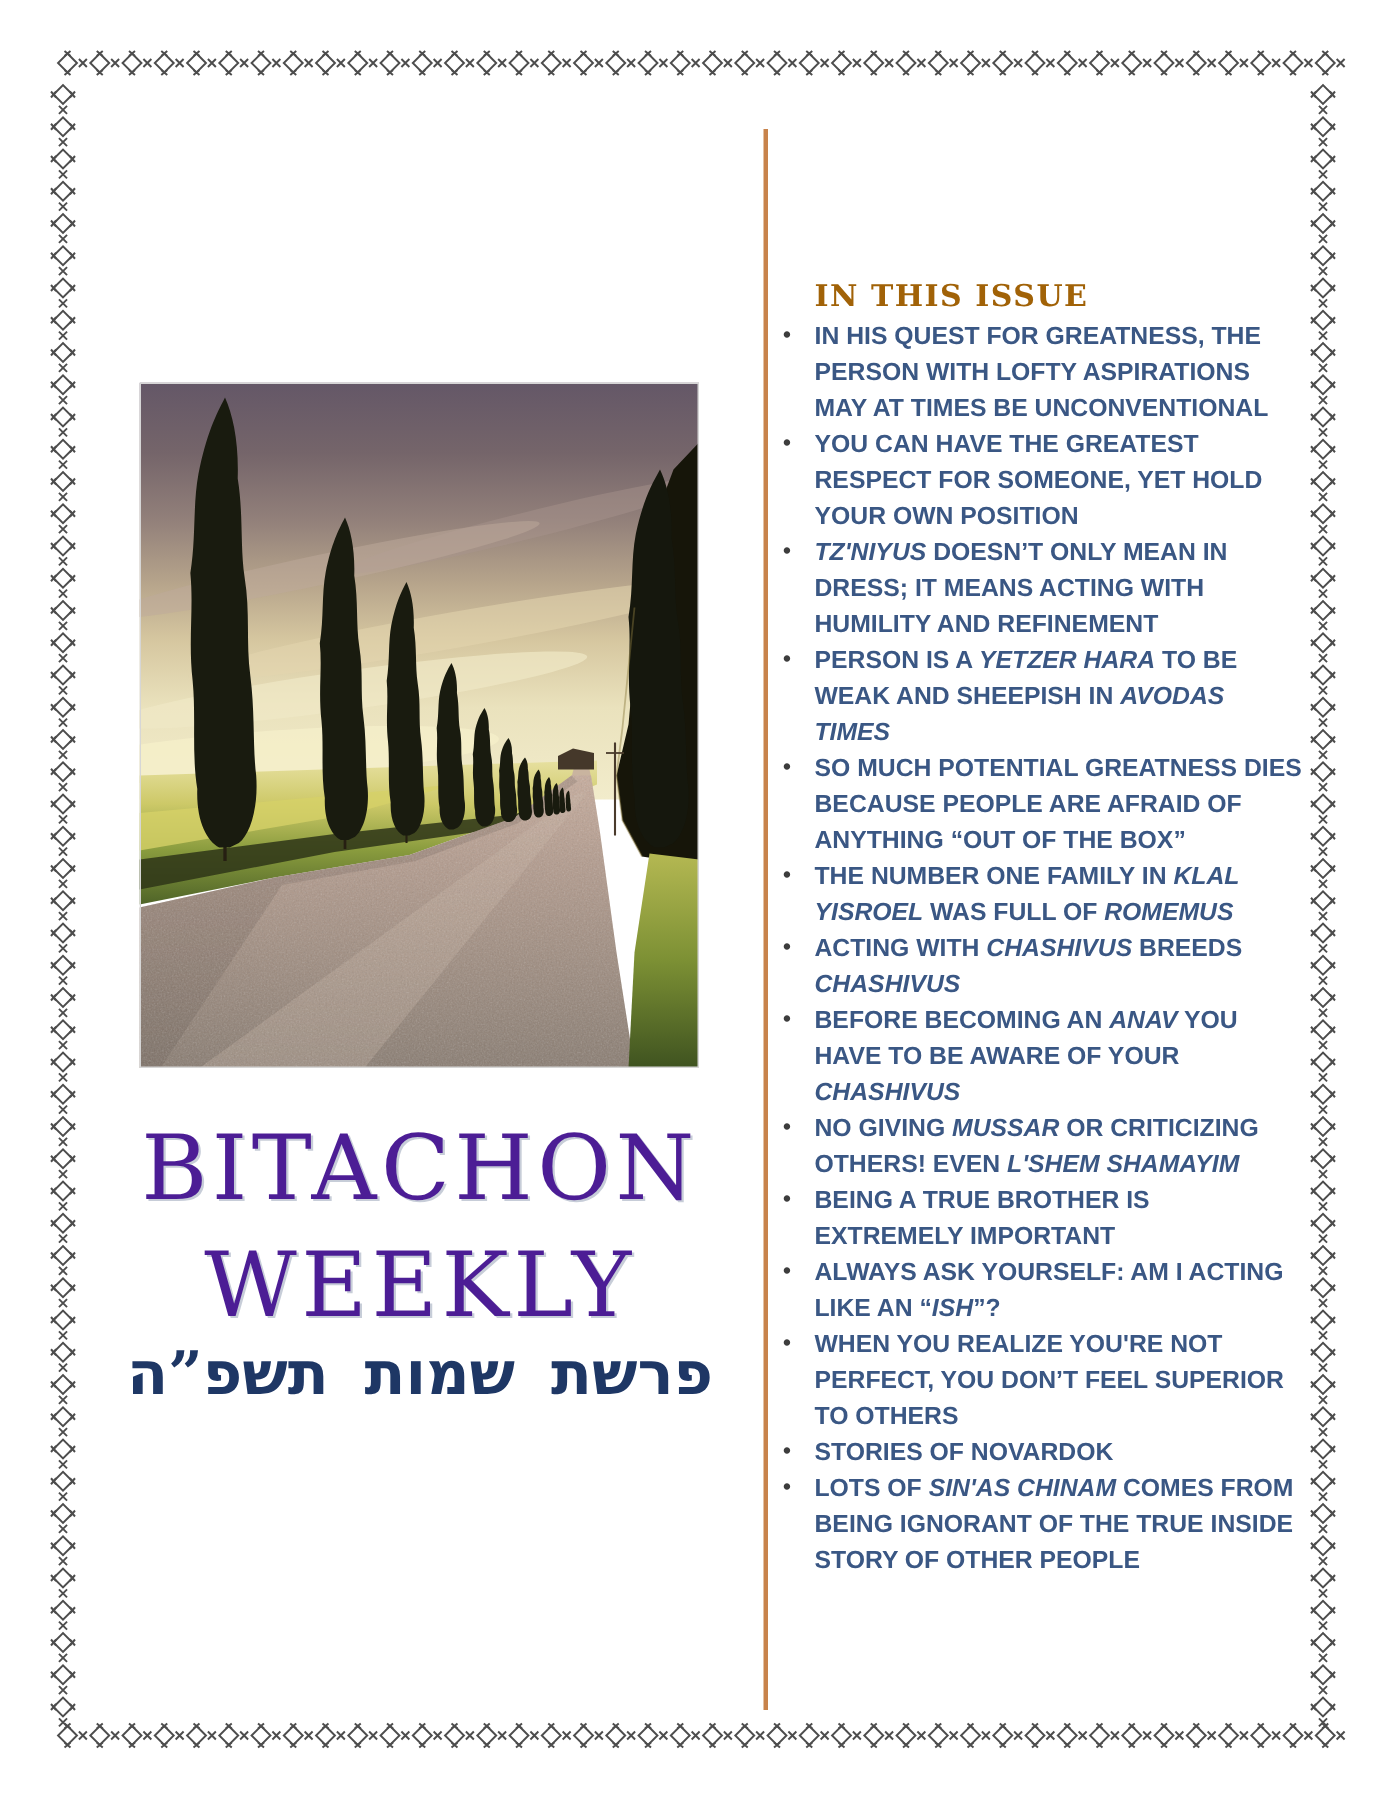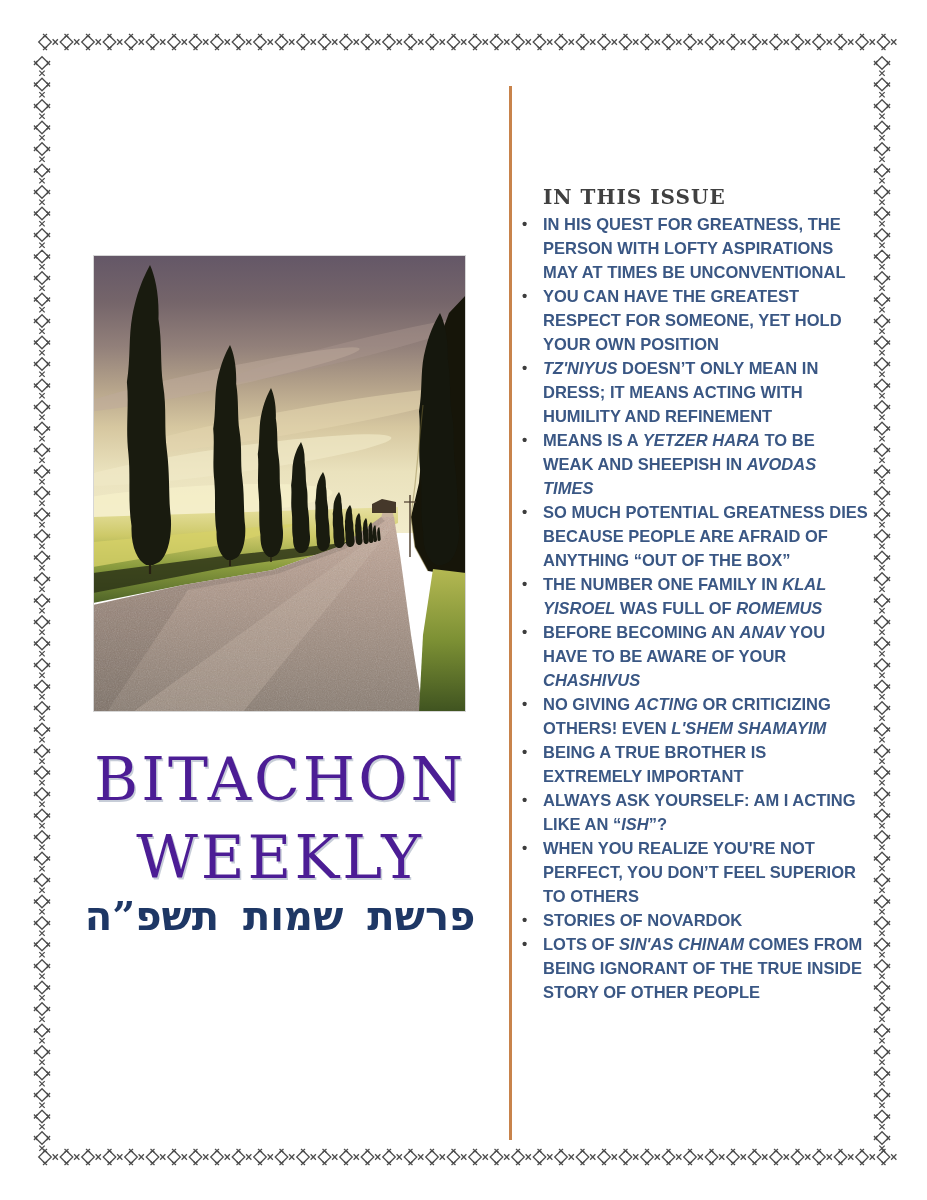--- a/index.html
+++ b/index.html
@@ -16,21 +16,21 @@
   .hebrew{position:absolute;left:50px;top:893px;width:460px;text-align:center;direction:rtl;
           font-family:"DejaVu Serif","DejaVu Sans",serif;font-weight:bold;
           font-size:40px;line-height:46px;color:#1E3765;word-spacing:10px;}
 
   
   .divider{position:absolute;left:509px;top:86px;width:3px;height:1054px;background:#C8834B;}
 
   
   .toc{position:absolute;left:520px;top:186px;width:348px;}
   .toc-heading{margin:0 0 3px 0;padding-left:23px;font-family:"DejaVu Serif",serif;
-               font-weight:600;font-size:20px;line-height:23px;letter-spacing:1px;color:#404040;}
+               font-weight:600;font-size:20px;line-height:23px;letter-spacing:1px;color:#a16207;}
   .toc-list{margin:0;padding:0;list-style:none;font-size:16.5px;line-height:24px;
             color:#3A5784;}
   .toc-list li{position:relative;padding-left:23px;margin:0;font-weight:bold;}
   .toc-list li::before{content:"\2022";position:absolute;left:2px;top:0;color:#3d3d3d;
             font-size:15px;}
   .toc-list i{font-style:italic;}
 </style>
 </head>
 <body>
 
@@ -329,25 +329,26 @@
   <div class="hebrew">פרשת שמות תשפ”ה</div>
 
   <div class="divider"></div>
 
   <div class="toc">
     <h2 class="toc-heading">IN THIS ISSUE</h2>
     <ul class="toc-list">
         <li><span>IN HIS QUEST FOR GREATNESS, THE PERSON WITH LOFTY ASPIRATIONS MAY AT TIMES BE UNCONVENTIONAL</span></li>
         <li><span>YOU CAN HAVE THE GREATEST RESPECT FOR SOMEONE, YET HOLD YOUR OWN POSITION</span></li>
         <li><i>TZ'NIYUS</i><span> DOESN’T ONLY MEAN IN DRESS; IT MEANS ACTING WITH HUMILITY AND REFINEMENT</span></li>
-        <li><span>MEANS IS A </span><i>YETZER HARA</i><span> TO BE WEAK AND SHEEPISH IN </span><i>AVODAS TIMES</i></li>
+        <li><span>PERSON IS A </span><i>YETZER HARA</i><span> TO BE WEAK AND SHEEPISH IN </span><i>AVODAS TIMES</i></li>
         <li><span>SO MUCH POTENTIAL GREATNESS DIES BECAUSE PEOPLE ARE AFRAID OF ANYTHING “OUT OF THE BOX”</span></li>
         <li><span>THE NUMBER ONE FAMILY IN </span><i>KLAL YISROEL</i><span> WAS FULL OF </span><i>ROMEMUS</i></li>
+        <li><span>ACTING WITH </span><i>CHASHIVUS</i><span> BREEDS </span><i>CHASHIVUS</i></li>
         <li><span>BEFORE BECOMING AN </span><i>ANAV</i><span> YOU HAVE TO BE AWARE OF YOUR </span><i>CHASHIVUS</i></li>
-        <li><span>NO GIVING </span><i>ACTING</i><span> OR CRITICIZING OTHERS! EVEN </span><i>L'SHEM SHAMAYIM</i></li>
+        <li><span>NO GIVING </span><i>MUSSAR</i><span> OR CRITICIZING OTHERS! EVEN </span><i>L'SHEM SHAMAYIM</i></li>
         <li><span>BEING A TRUE BROTHER IS EXTREMELY IMPORTANT</span></li>
         <li><span>ALWAYS ASK YOURSELF: AM I ACTING LIKE AN “</span><i>ISH</i><span>”?</span></li>
         <li><span>WHEN YOU REALIZE YOU'RE NOT PERFECT, YOU DON’T FEEL SUPERIOR TO OTHERS</span></li>
         <li><span>STORIES OF NOVARDOK</span></li>
         <li><span>LOTS OF </span><i>SIN'AS CHINAM</i><span> COMES FROM BEING IGNORANT OF THE TRUE INSIDE STORY OF OTHER PEOPLE</span></li>
       </ul>
   </div>
 
 </div>
 

